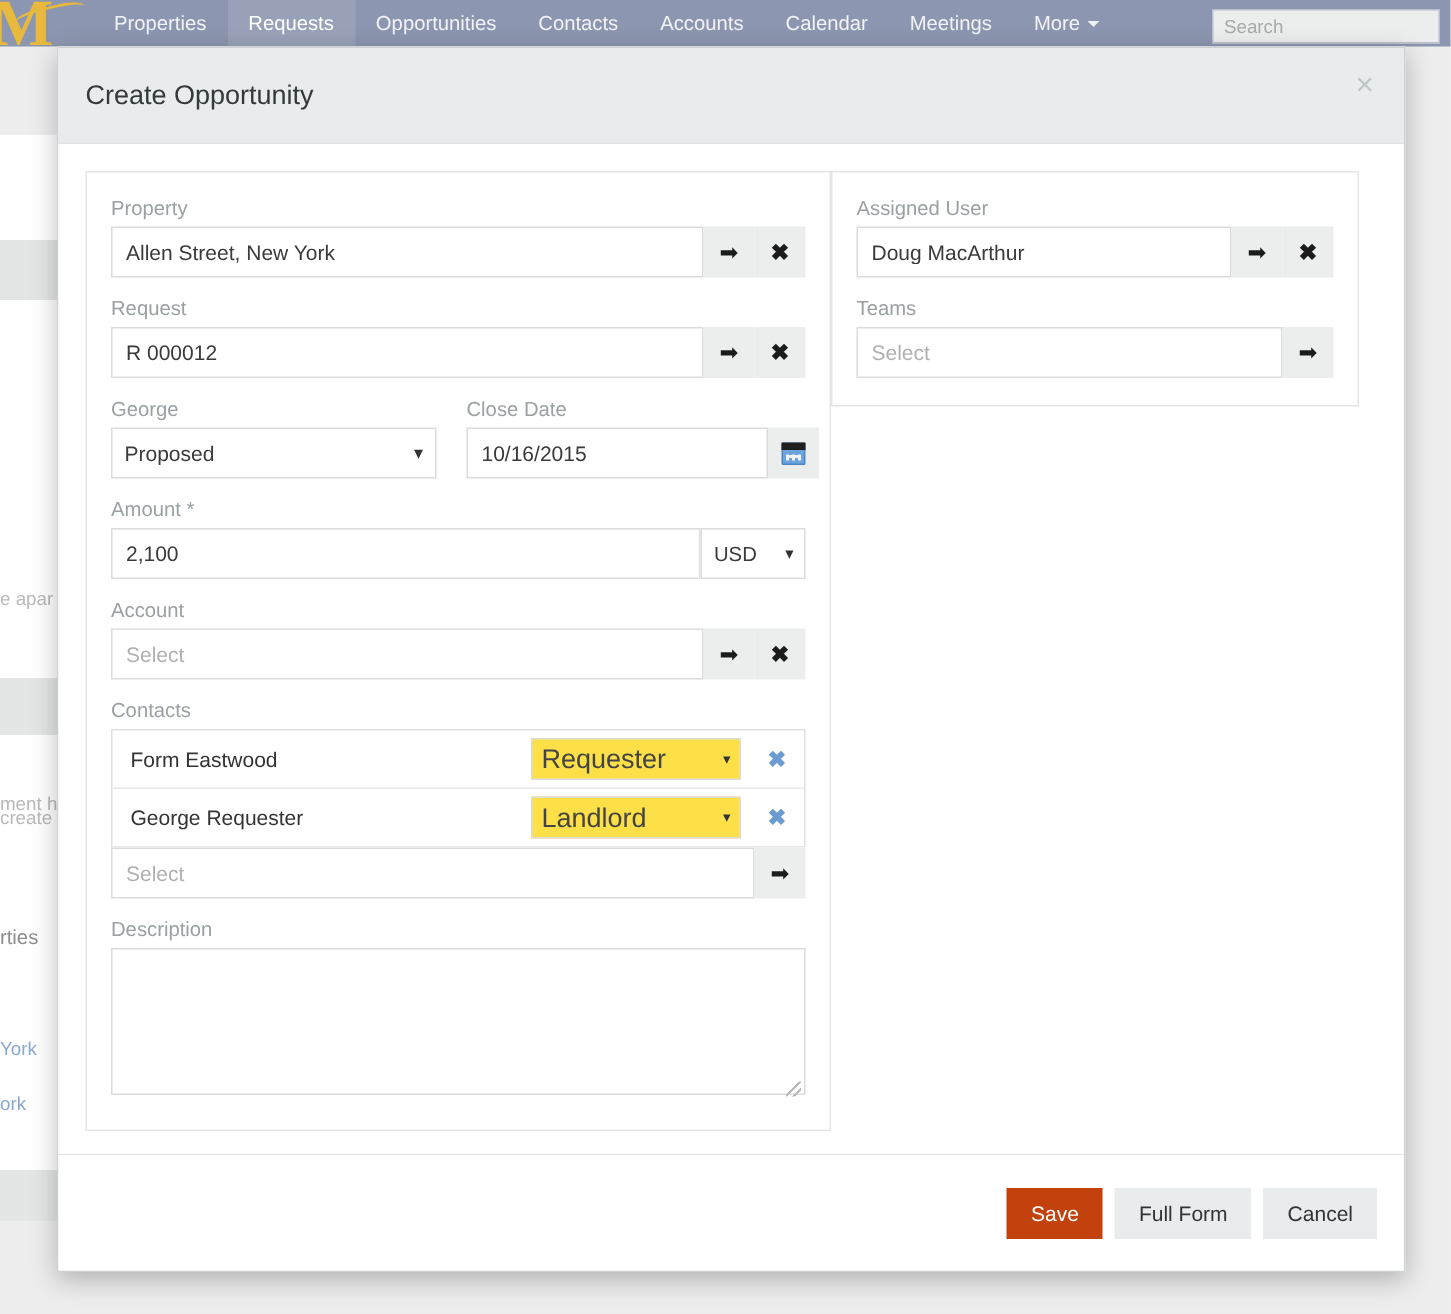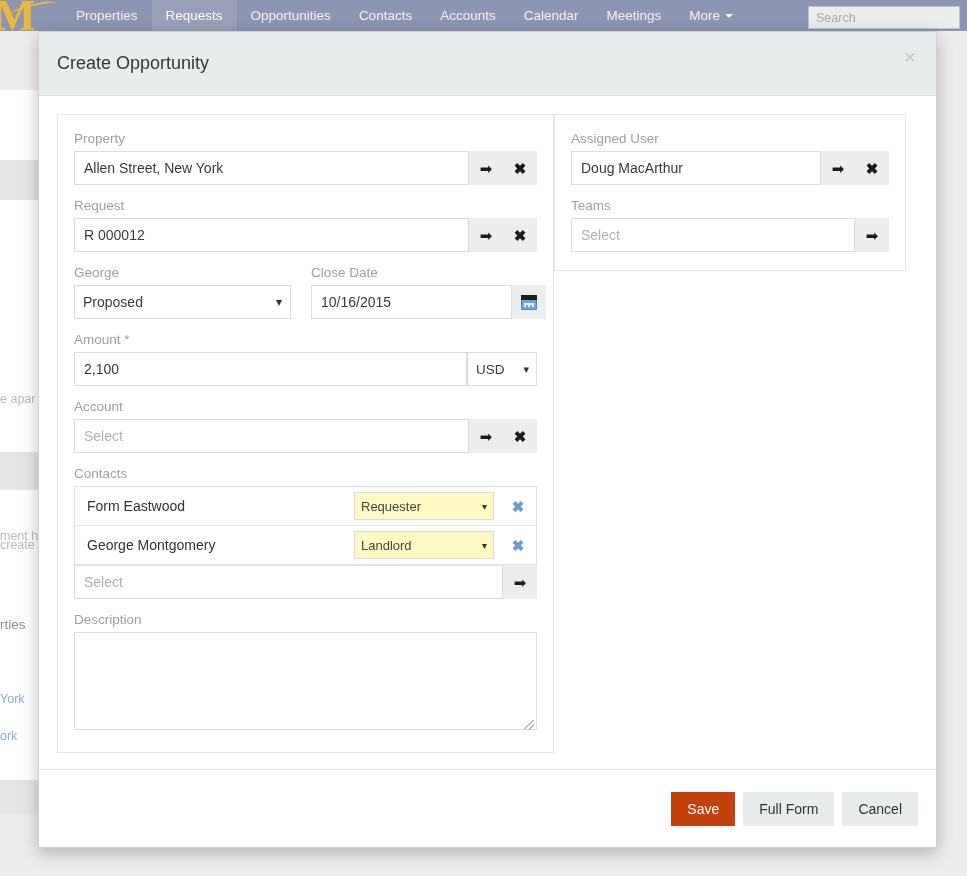--- a/index.html
+++ b/index.html
@@ -201,22 +201,22 @@
   
   .contacts-box { border: 1px solid #e0e0e0; border-bottom: none; }
   .contact-row {
     display: flex; align-items: center; height: 39px;
     border-bottom: 1px solid #e8e8e8;
     padding: 0 0 0 12px;
   }
   .contact-name { flex: 1 1 auto; font-size: 14px; color: #333; }
   .contact-role { width: 140px; flex: none; margin-right: 6px; }
   .contact-role select {
-    width: 100%; height: 28px; border: 1px solid #dcdcdc; background: #fef9c3;
-    font-size: 13px; color: #444; padding: 0 6px;
+    width: 100%; height: 28px; border: 1px solid #dcdcdc; background: #fde047;
+    font-size: 18px; color: #444; padding: 0 6px;
     -webkit-appearance: none; appearance: none;
     font-family: "Liberation Sans", sans-serif;
   }
   .role-wrap { position: relative; }
   .role-wrap::after {
     content: "▾"; position: absolute; right: 7px; top: 50%;
     transform: translateY(-50%); font-size: 10px; color: #333;
     pointer-events: none;
   }
   .contact-remove {
@@ -384,21 +384,21 @@
                 <div class="contact-name">Form Eastwood</div>
                 <div class="contact-role role-wrap">
                   <select>
                     <option>Requester</option>
                   </select>
                 </div>
                 <div class="contact-remove">✖</div>
               </div>
 
               <div class="contact-row">
-                <div class="contact-name">George Montgomery</div>
+                <div class="contact-name">George Requester</div>
                 <div class="contact-role role-wrap">
                   <select>
                     <option>Landlord</option>
                   </select>
                 </div>
                 <div class="contact-remove">✖</div>
               </div>
 
             </div>
             <div class="contact-add">

